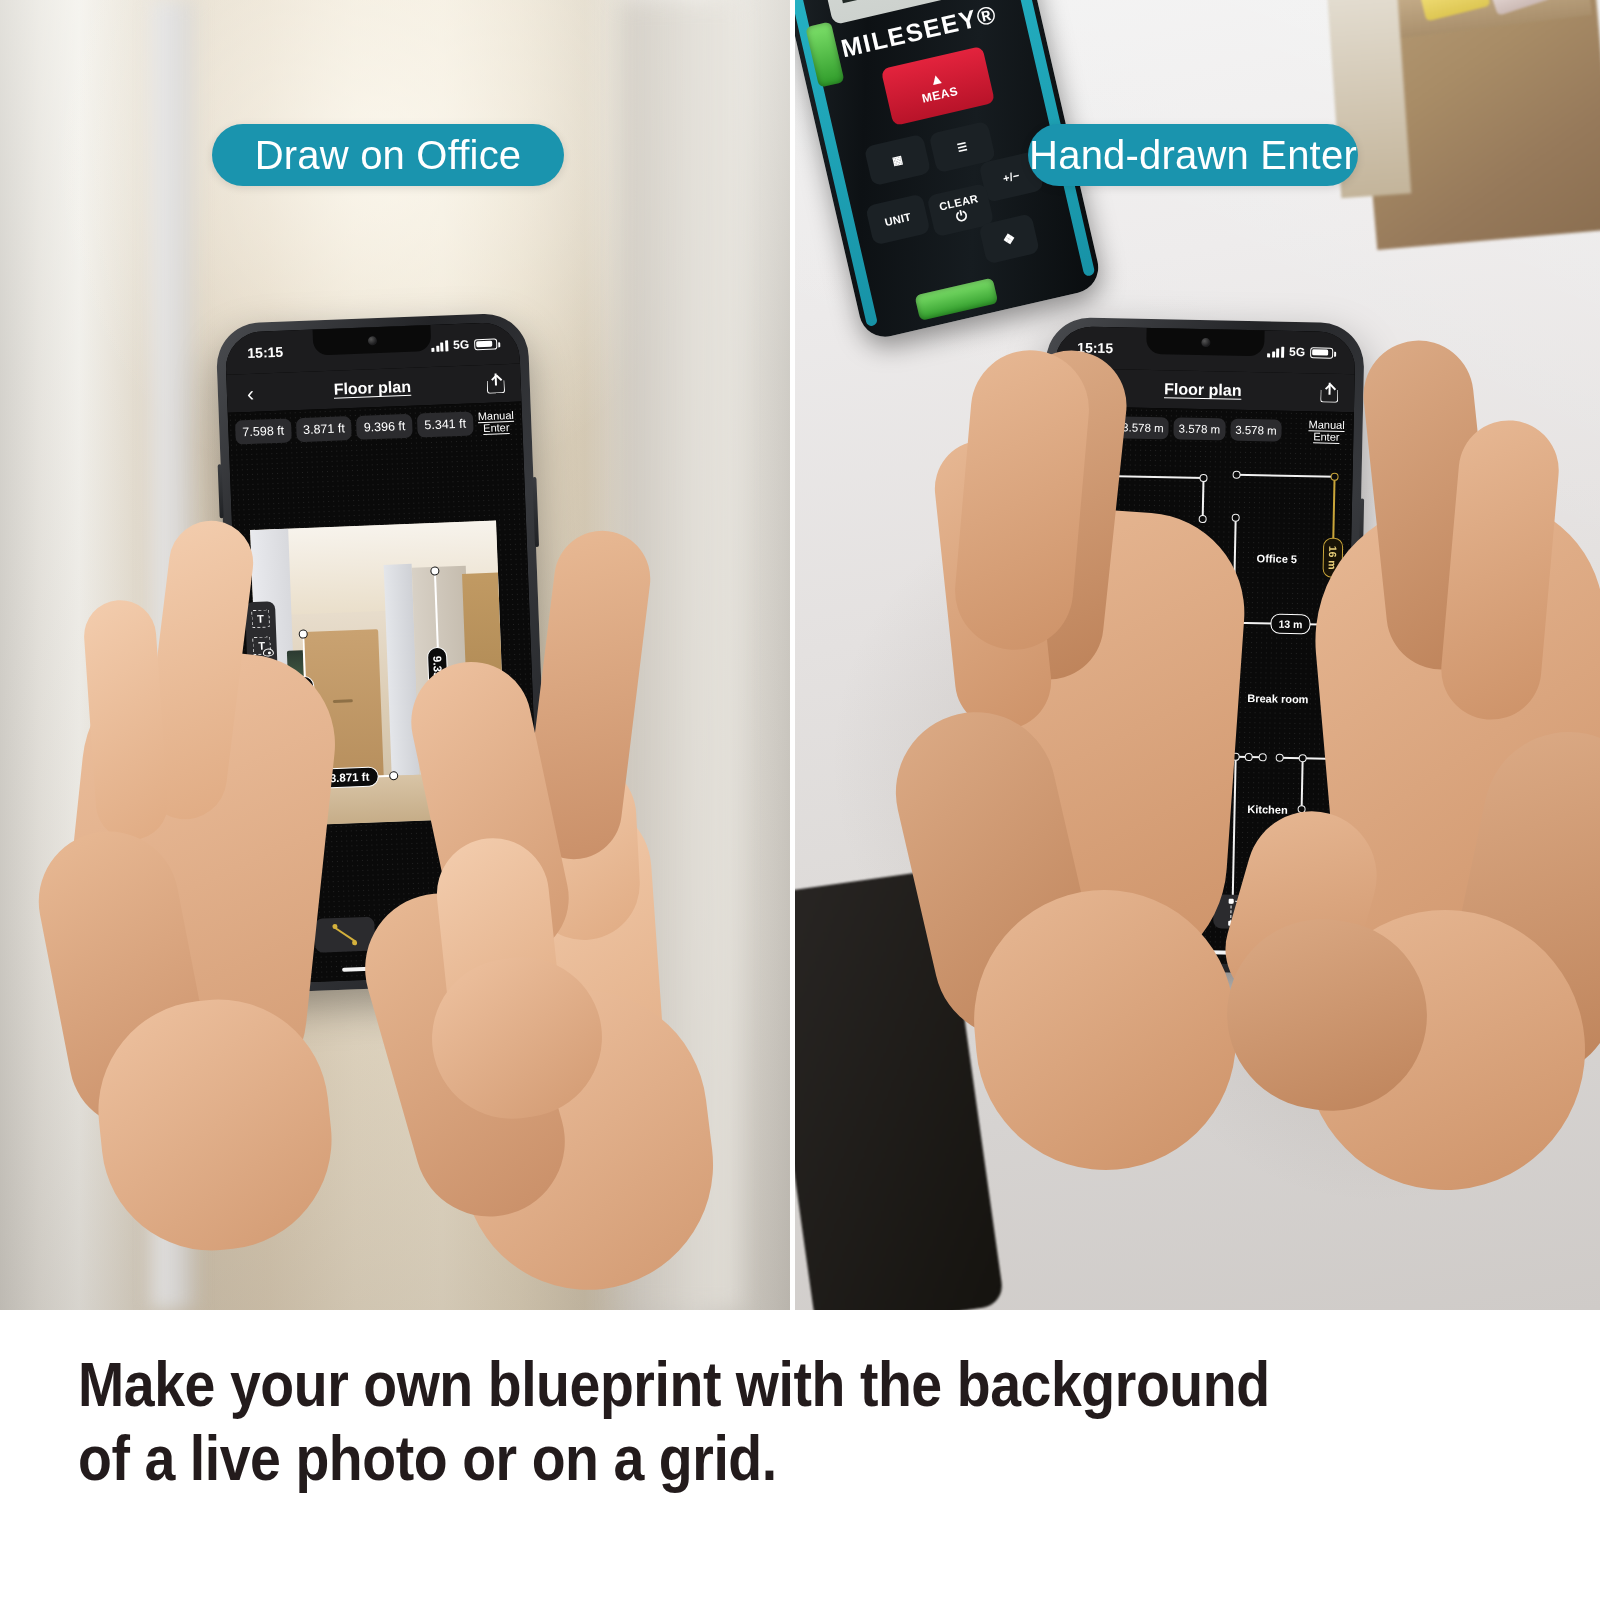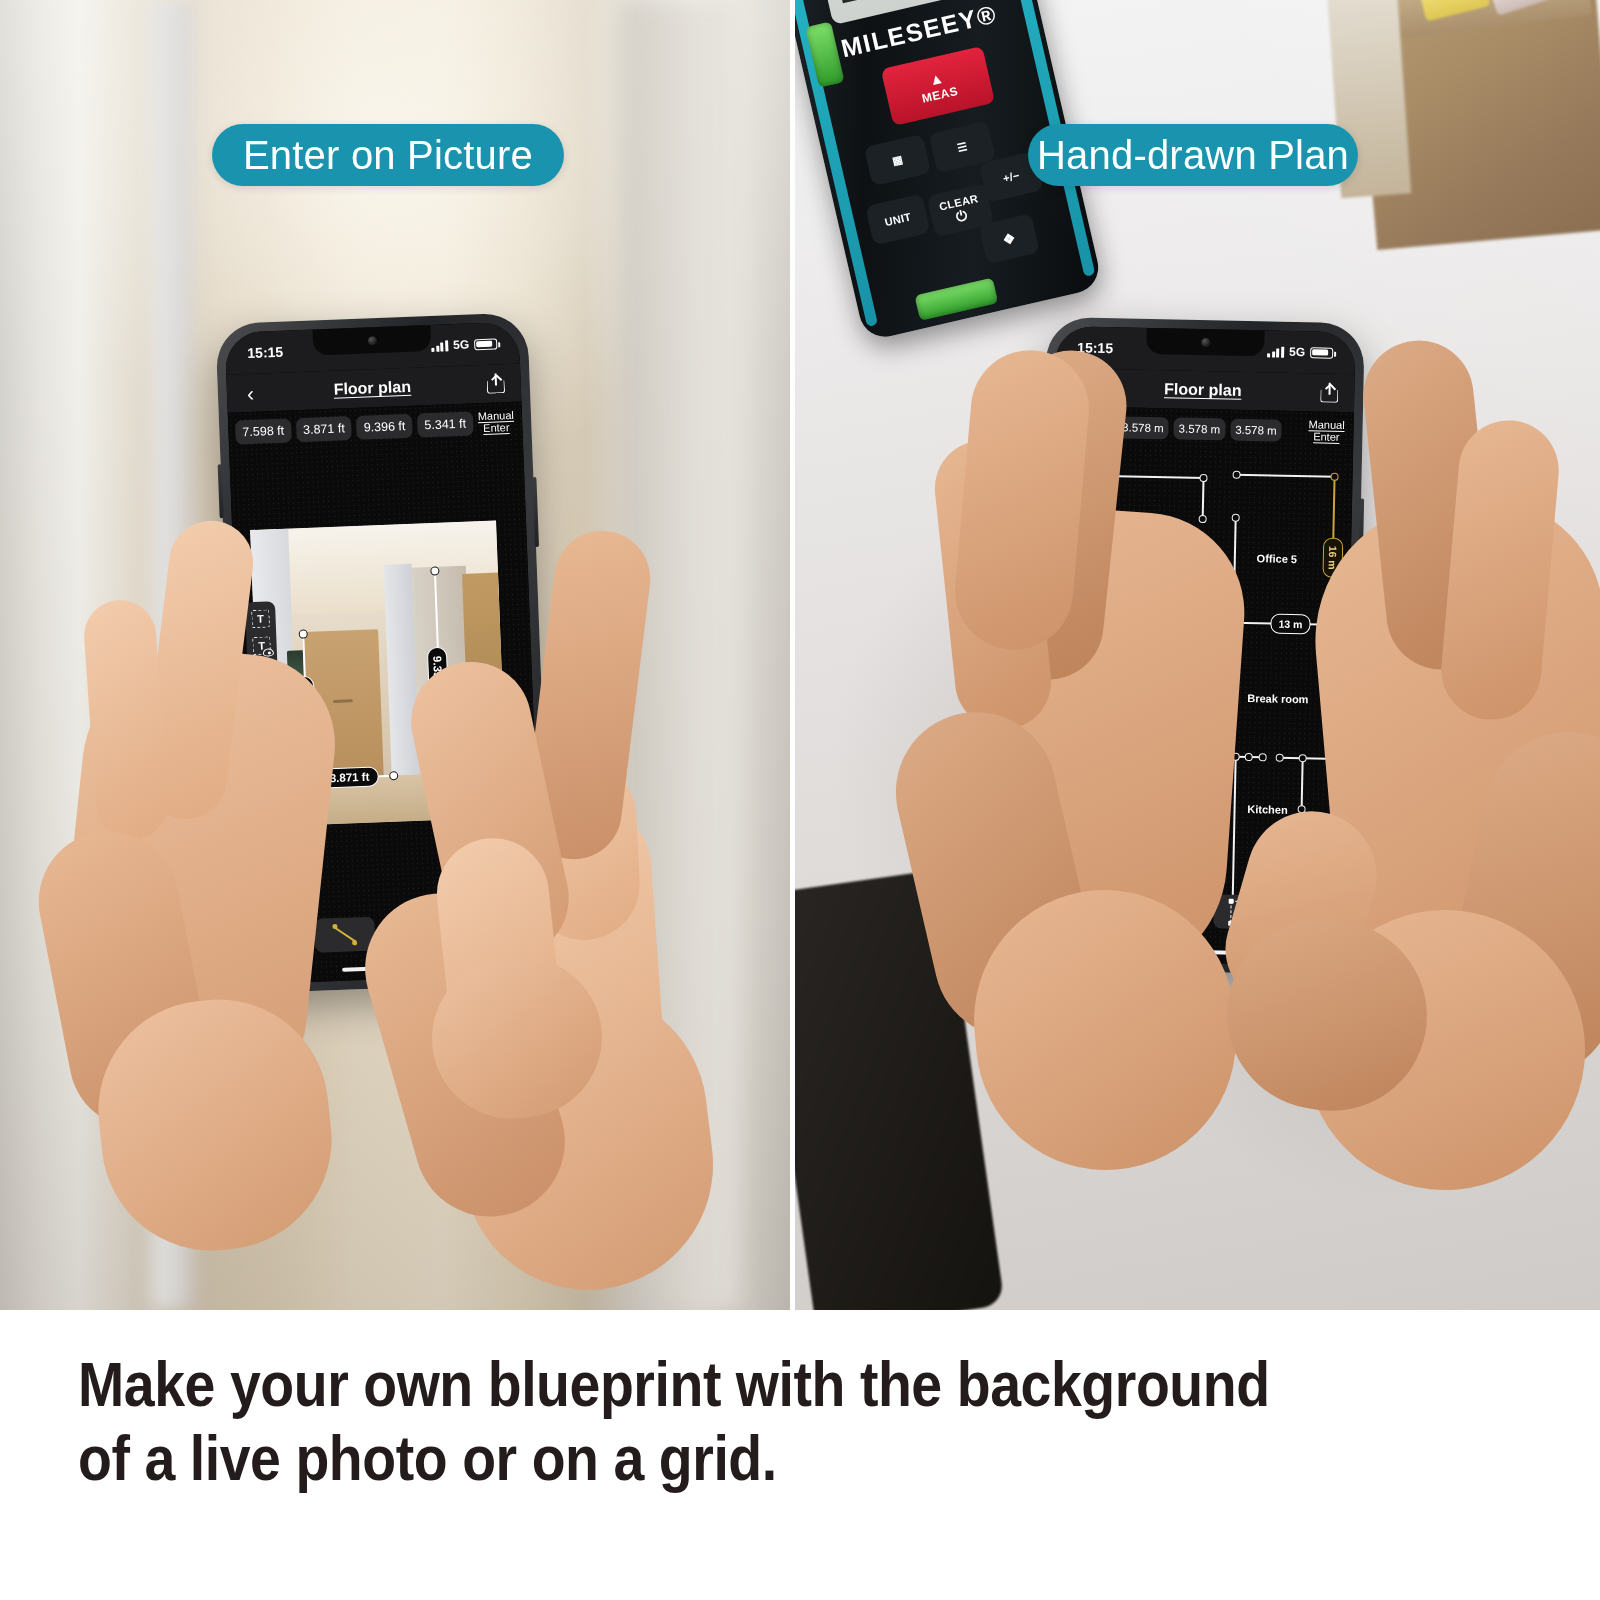--- a/index.html
+++ b/index.html
@@ -405,21 +405,21 @@
 <body>
 
 <div class="panels">
 
   <div class="panel panel-left">
     <div class="bg-hall"></div>
     <div class="hall-door"></div>
     <div class="hall-door2"></div>
 
     <div class="badge badge-left">
-      <span>Enter on Picture</span>
+      <span>Draw on Office</span>
     </div>
 
     <div class="hand" style="left:60px; top:530px; width:330px; height:700px;">
       <div class="skin sk2" style="left:10px; top:120px; width:250px; height:470px; border-radius:120px 90px 110px 130px; transform:rotate(6deg);"></div>
       <div class="skin sk1" style="left:96px; top:-10px; width:84px; height:300px; border-radius:44px; transform:rotate(7deg);"></div>
       <div class="skin sk1" style="left:30px; top:70px; width:72px; height:240px; border-radius:38px; transform:rotate(-4deg);"></div>
       <div class="skin sk3" style="left:-6px; top:300px; width:140px; height:300px; border-radius:70px; transform:rotate(-11deg);"></div>
       <div class="skin sk2" style="left:40px; top:470px; width:230px; height:250px; border-radius:110px; transform:rotate(-6deg);"></div>
     </div>
 
@@ -586,21 +586,21 @@
         <span>CLEAR</span>
         <span style="font-size:14px;">⏻</span>
       </span>
       <span class="mbtn" style="left:136px; top:352px; width:54px; height:40px; font-size:14px;">❖</span>
 
       <div class="bubble" style="left:12px; top:120px; width:26px; height:62px;"></div>
       <div class="bubble" style="left:58px; bottom:8px; width:80px; height:26px;"></div>
     </div>
 
     <div class="badge badge-right" style="left:233px;">
-      <span>Hand-drawn Plan</span>
+      <span>Hand-drawn Enter</span>
     </div>
 
     <div class="hand" style="left:140px; top:330px; width:330px; height:760px;">
       <div class="skin sk-r1" style="left:30px; top:180px; width:270px; height:470px; border-radius:130px 100px 120px 140px; transform:rotate(4deg);"></div>
       <div class="skin sk-r2" style="left:70px; top:20px; width:110px; height:330px; border-radius:56px; transform:rotate(6deg);"></div>
       <div class="skin sk-r1" style="left:10px; top:110px; width:96px; height:290px; border-radius:50px; transform:rotate(-6deg);"></div>
       <div class="skin sk-r2" style="left:-20px; top:380px; width:160px; height:330px; border-radius:80px; transform:rotate(-13deg);"></div>
       <div class="skin sk-r1" style="left:40px; top:560px; width:260px; height:280px; border-radius:130px; transform:rotate(-5deg);"></div>
     </div>
 

